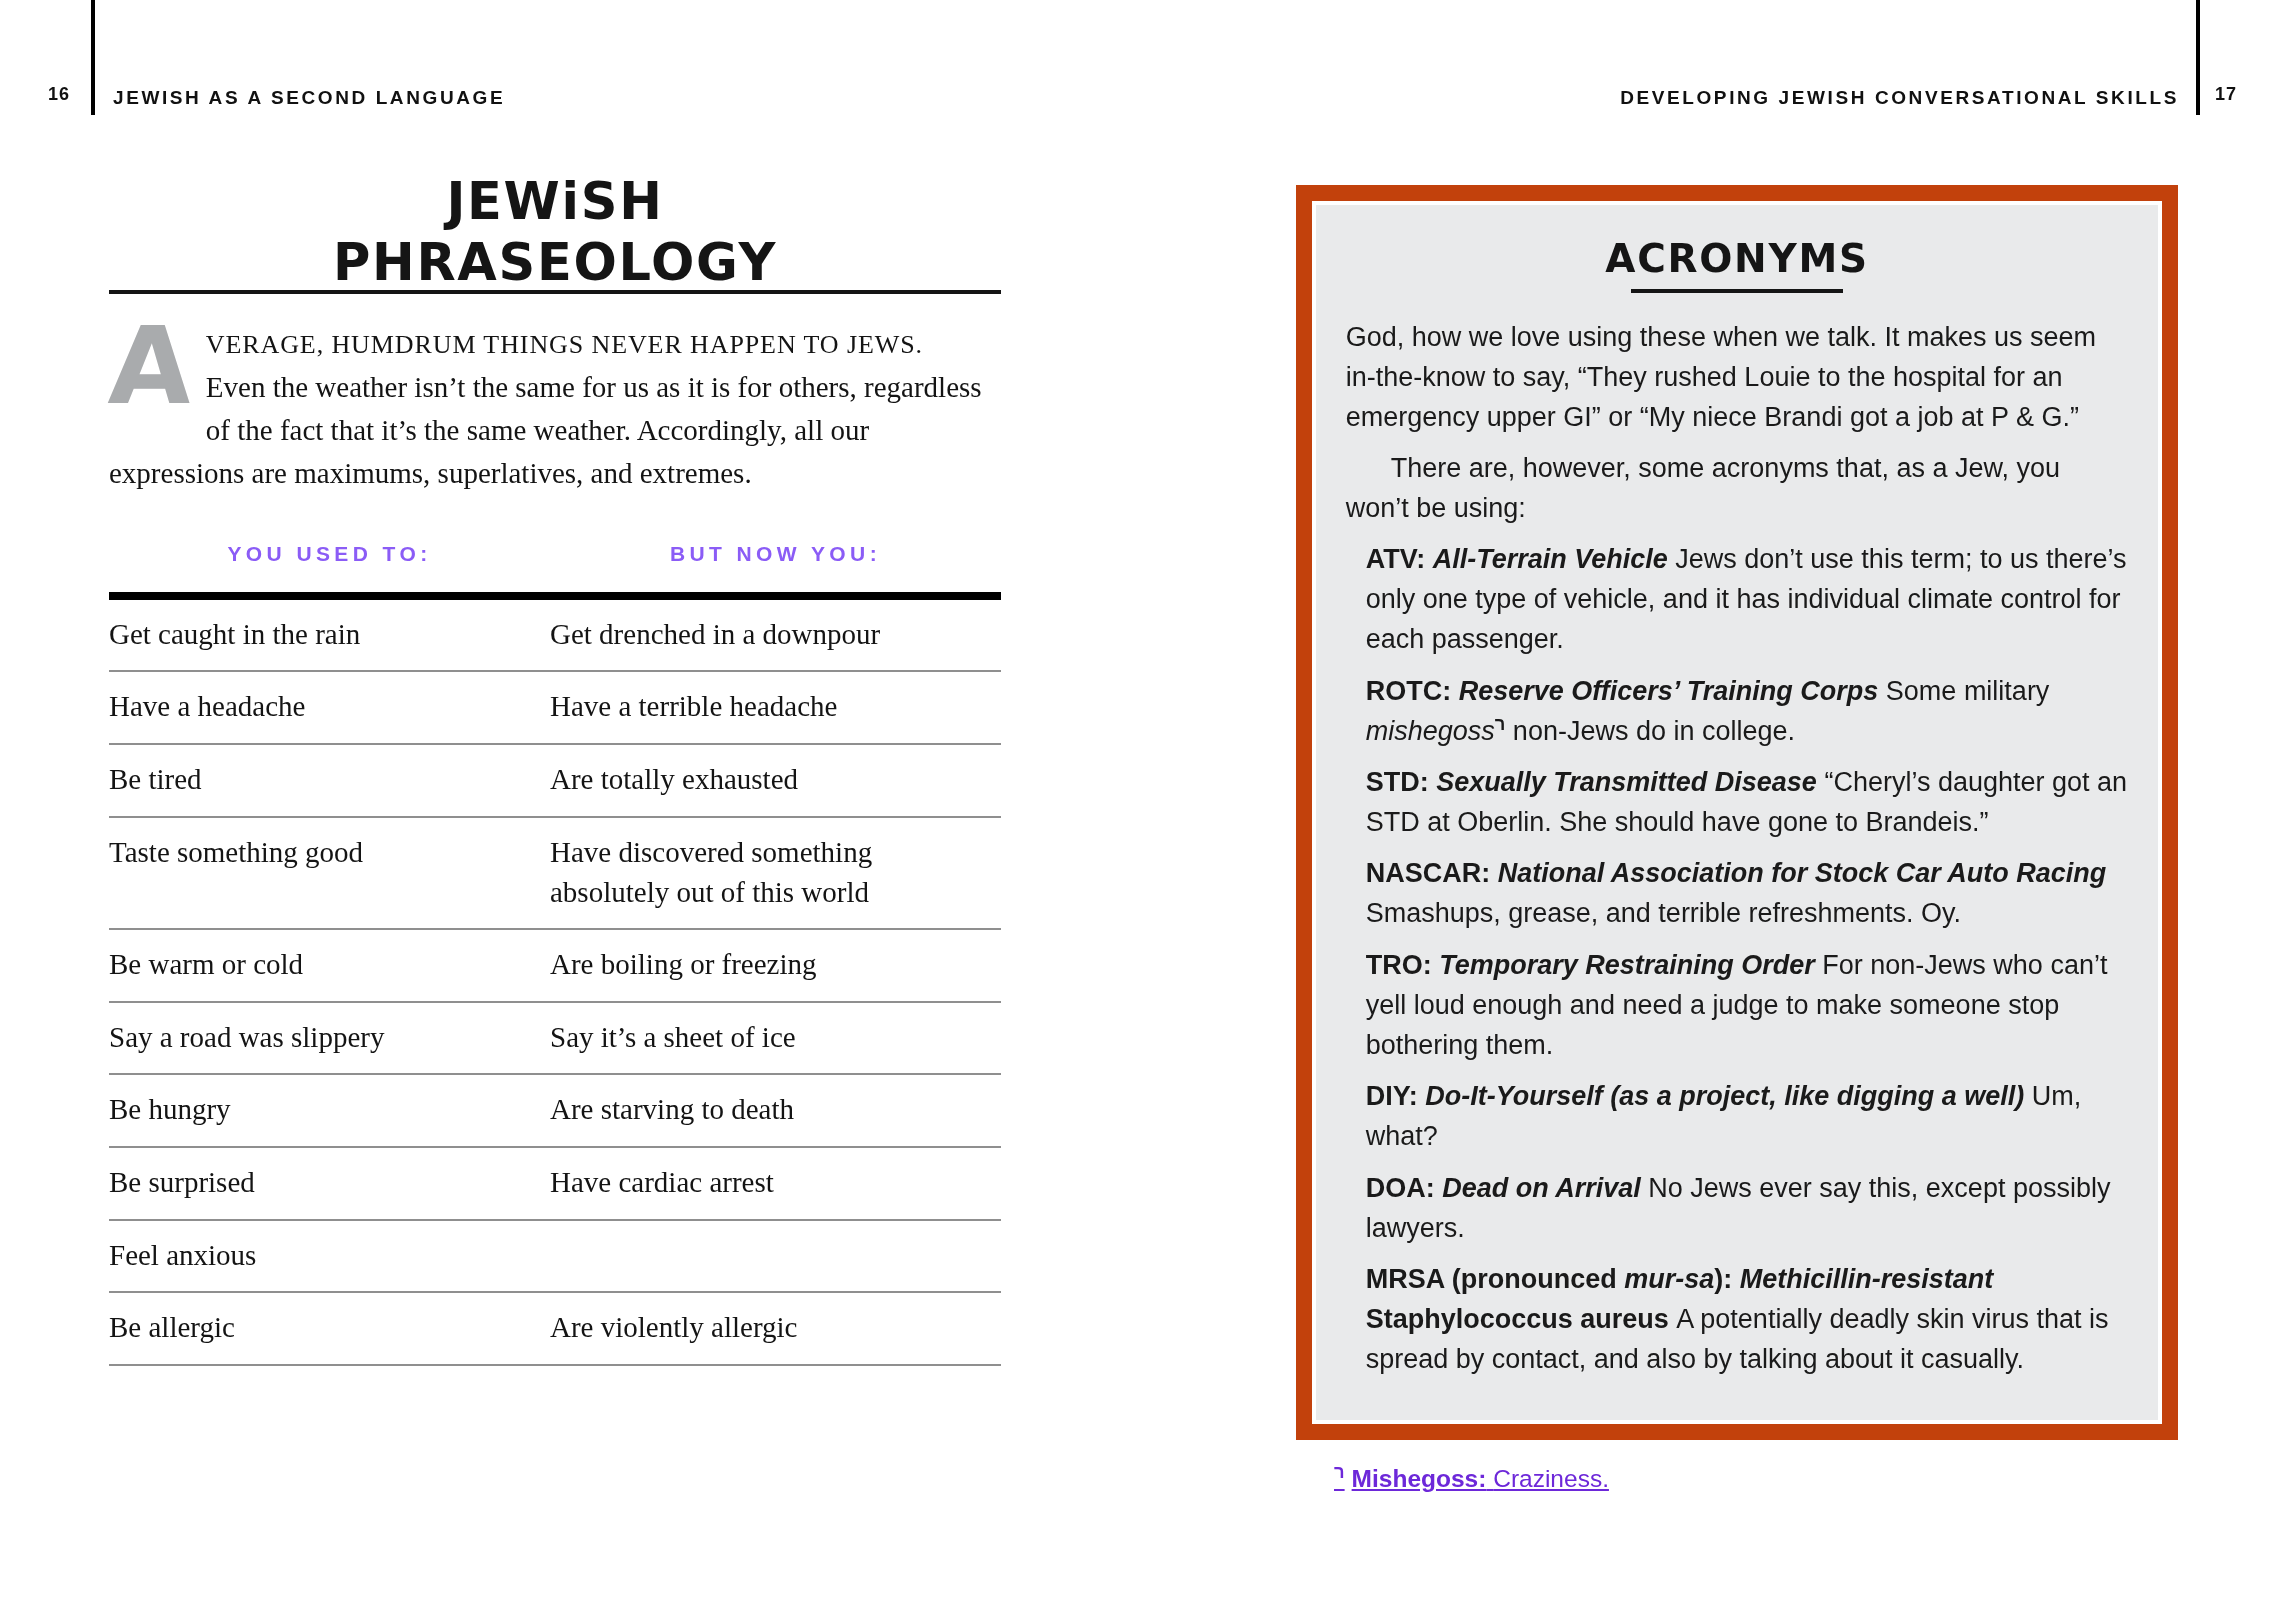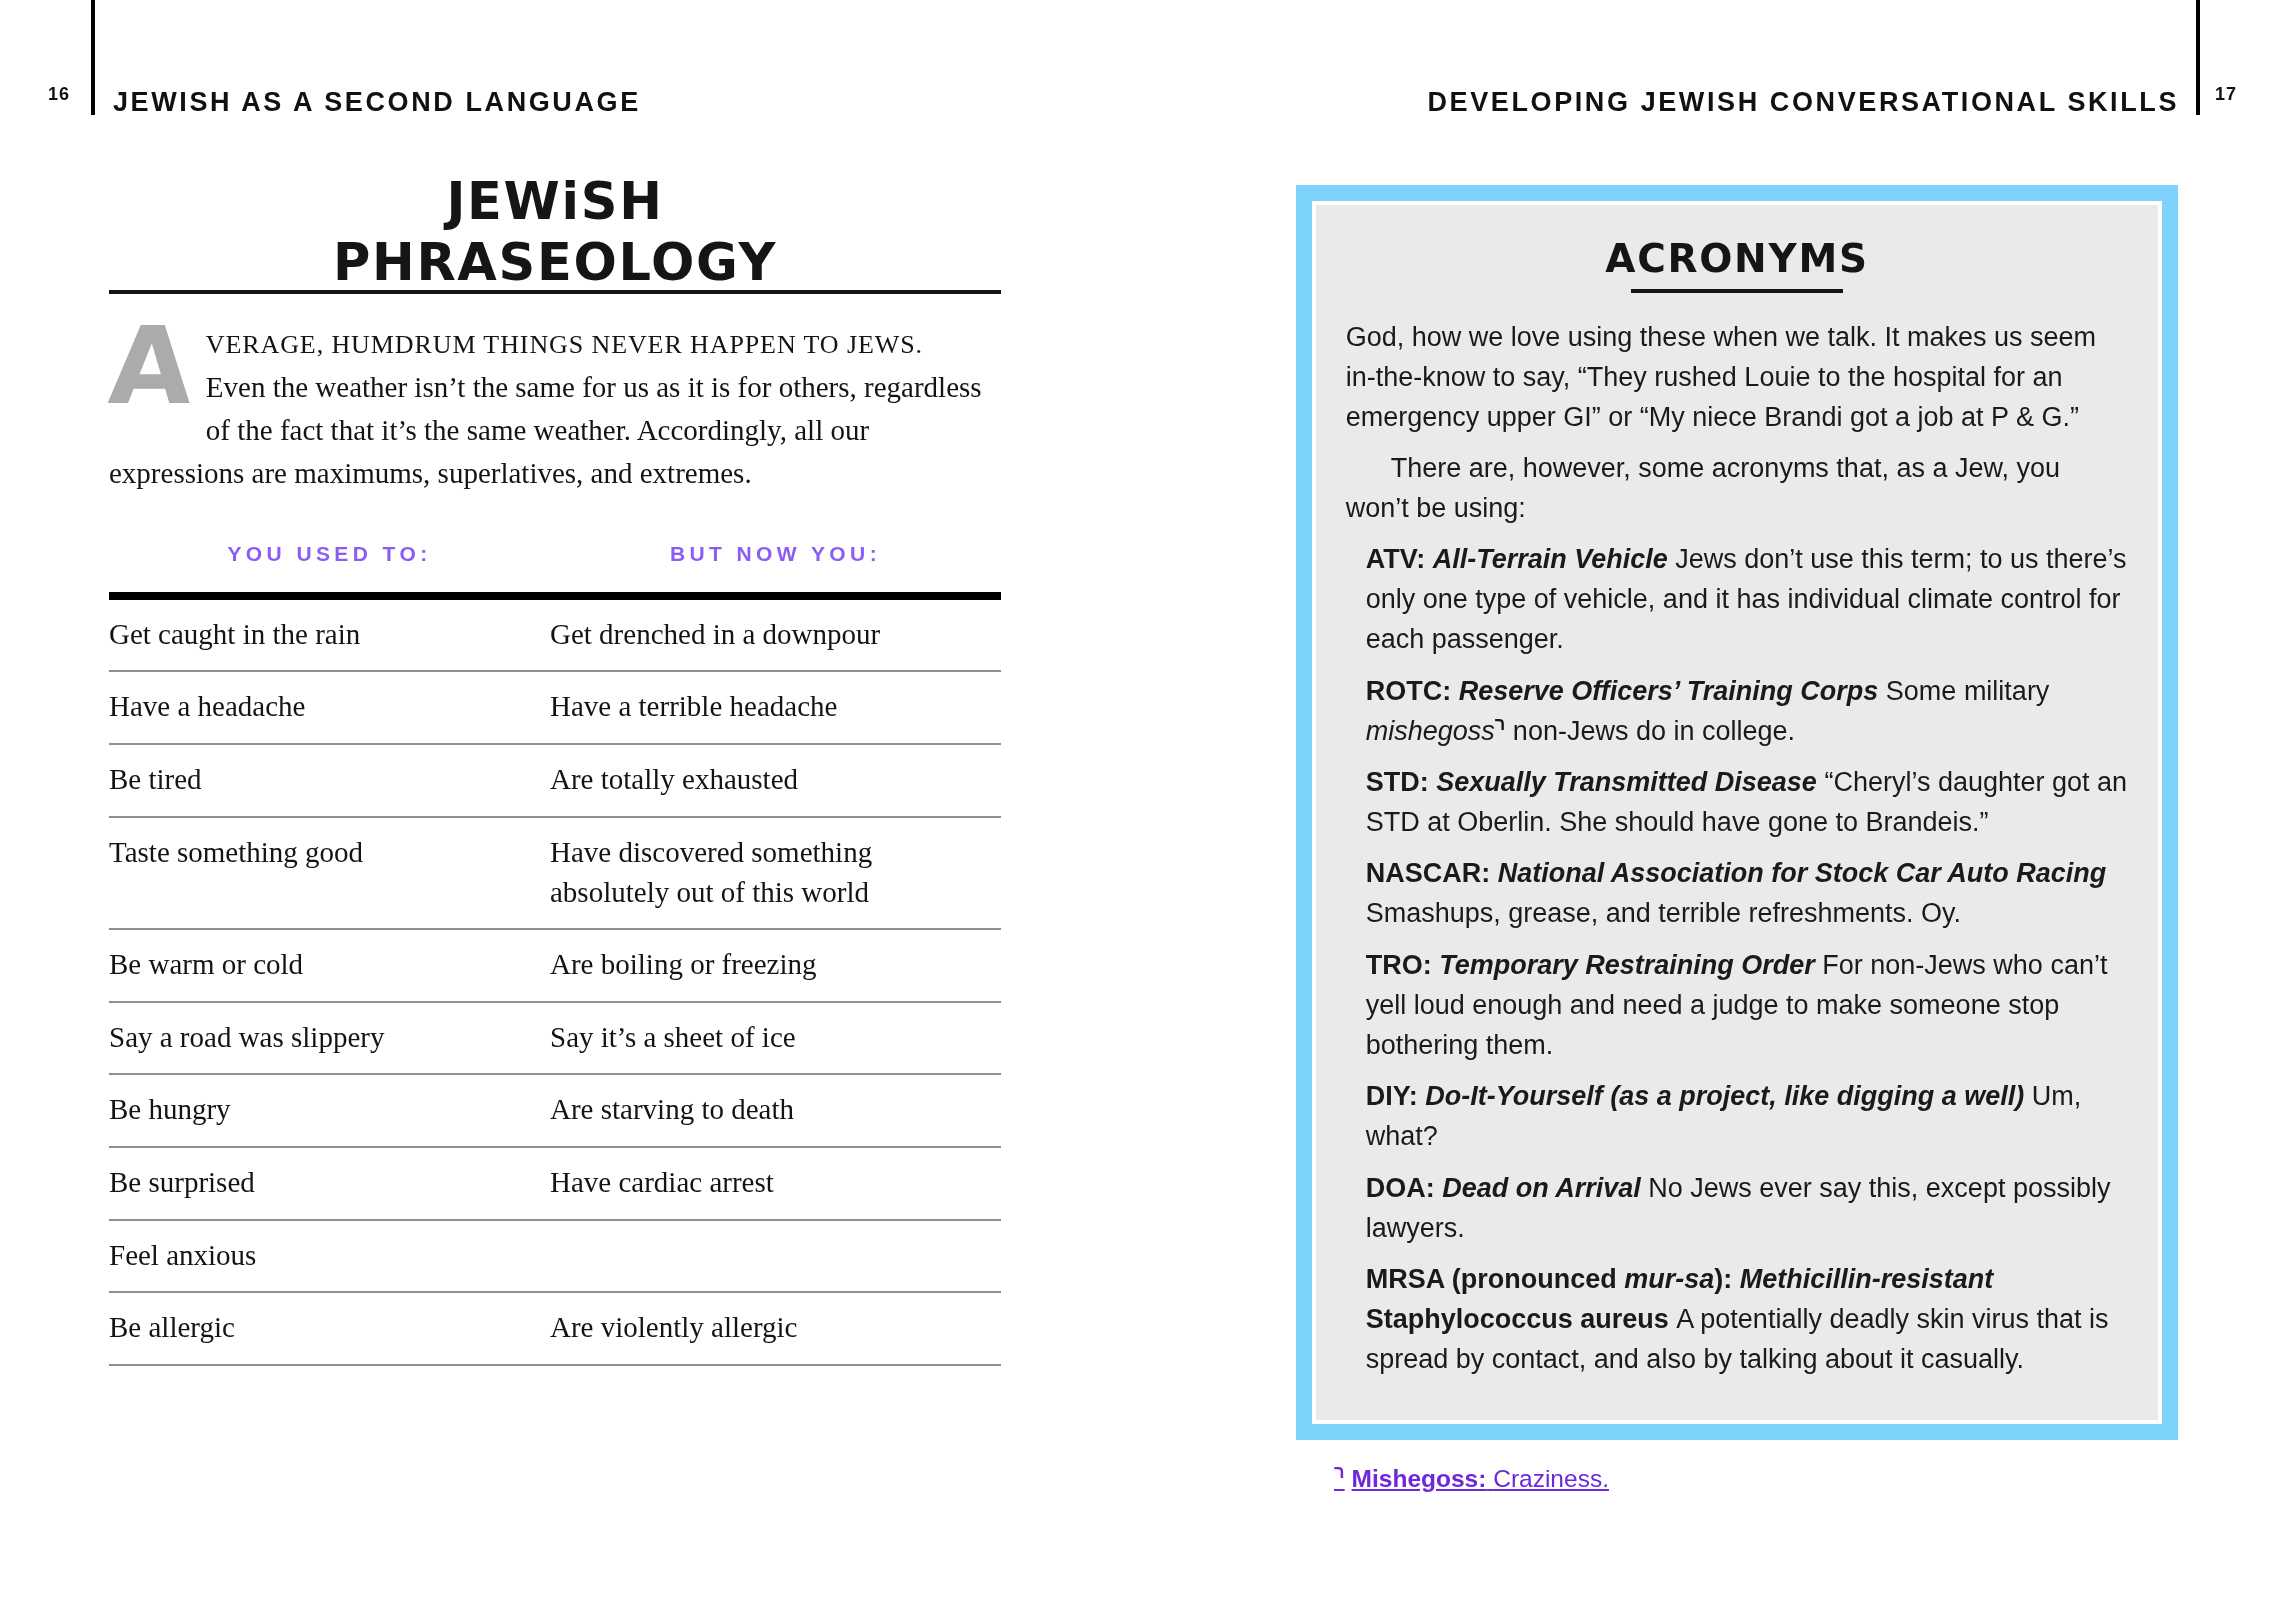--- a/index.html
+++ b/index.html
@@ -14,21 +14,21 @@
 
   
   .folio {
     position:absolute; top:84px;
     font-family:"Liberation Sans", sans-serif;
     font-weight:bold; font-size:18px; letter-spacing:0.9px; color:#111;
   }
   .runhead {
     position:absolute; top:87px;
     font-family:"Liberation Sans", sans-serif;
-    font-weight:bold; font-size:27px; letter-spacing:2.6px; color:#111;
+    font-weight:bold; font-size:19px; letter-spacing:2.6px; color:#111;
     white-space:nowrap;
   }
   .corner-rule {
     position:absolute; top:0; width:3.5px; height:115px; background:#000;
   }
 
   
   .left-col { position:absolute; left:109px; width:892px; }
 
   .chapter-title {
@@ -63,21 +63,21 @@
     border-bottom:2.6px solid #8f8f8f;
     font-size:29px; line-height:40px;
     padding:14px 0 16.6px 0;
   }
   .tcell { padding-right:17.5px; }
 
   
   .acronym-box {
     position:absolute; left:1296px; top:185px;
     width:882px; height:1255px;
-    background:#7dd3fc; padding:15.7px;
+    background:#c2410c; padding:15.7px;
   }
   .acronym-inner {
     width:100%; height:100%;
     border:4.4px solid #ffffff;
     background:#e9eaeb;
     padding:31px 30px 0 30px;
     overflow:hidden;
     font-family:"Liberation Sans", sans-serif;
     font-size:27px; line-height:40px; color:#1a1a1a;
   }

